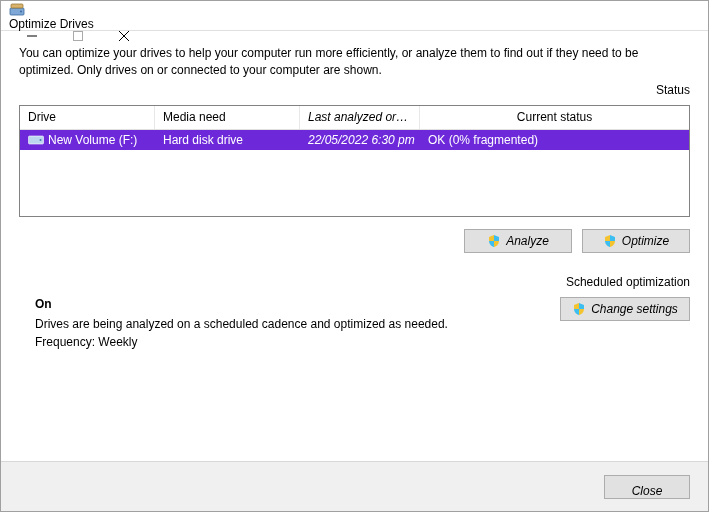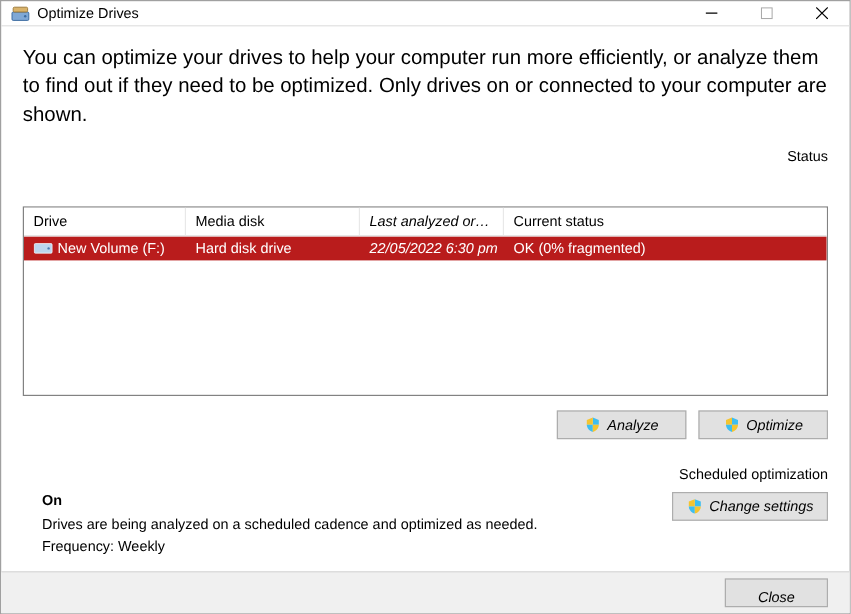--- a/index.html
+++ b/index.html
@@ -15,23 +15,23 @@
       width: 709px;
       height: 512px;
       background: #ffffff;
       border: 1px solid #a0a0a0;
       display: flex;
       flex-direction: column;
     }
     .titlebar {
       height: 30px;
       display: flex;
-      align-items: center;
       padding-left: 8px;
       border-bottom: 1px solid #e0e0e0;
+      flex-direction: column;
     }
     .title-icon {
       width: 16px;
       height: 16px;
       margin-right: 6px;
       display: flex;
       align-items: center;
       justify-content: center;
     }
     .title-text {
@@ -55,72 +55,71 @@
     }
     .win-btn.disabled { color: #aaa; }
     .content {
       flex: 1;
       padding: 14px 18px 14px 18px;
       display: flex;
       flex-direction: column;
       color: #000;
     }
     .intro {
-      font-size: 17px;
+      font-size: 12px;
       line-height: 1.4;
-      margin-bottom: 16px;
+      margin-bottom: 4px;
     }
     .section-label {
       font-size: 12px;
       display: flex;
       align-items: flex-end;
       margin-bottom: 8px;
       flex-direction: column;
     }
     .section-label .line {
       flex: 1;
       height: 1px;
       background: #d0d0d0;
       margin-left: 6px;
     }
     .drive-table {
       border: 1px solid #828282;
-      height: 158px;
+      height: 112px;
       display: flex;
       flex-direction: column;
       overflow: hidden;
-      margin-top: 27px;
     }
     .table-header {
       display: flex;
       height: 24px;
       background: #ffffff;
       border-bottom: 1px solid #e0e0e0;
     }
     .th {
       padding: 4px 8px;
       font-size: 12px;
       border-right: 1px solid #e8e8e8;
       white-space: nowrap;
       overflow: hidden;
       text-overflow: ellipsis;
     }
-    .th:last-child { border-right: none; }
+    .th:last-child { border-right: none; text-align: center; }
     .col-drive { width: 135px; }
     .col-media { width: 145px; }
     .col-last { width: 120px; font-style: italic; }
     .col-status { flex: 1; }
     .table-body { flex: 1; overflow: auto; }
     .tr {
       display: flex;
       height: 20px;
       align-items: center;
     }
     .tr.selected {
-      background: #b91c1c;
+      background: #6d28d9;
       color: #ffffff;
     }
     .td {
       padding: 2px 8px;
       font-size: 12px;
       white-space: nowrap;
       overflow: hidden;
       display: flex;
       align-items: center;
     }
@@ -221,21 +220,21 @@
     <div class="intro">You can optimize your drives to help your computer run more efficiently, or analyze them to find out if they need to be optimized. Only drives on or connected to your computer are shown.</div>
 
     <div class="section-label">
       <span>Status</span>
       <span class="line"></span>
     </div>
 
     <div class="drive-table">
       <div class="table-header">
         <div class="th col-drive">Drive</div>
-        <div class="th col-media">Media disk</div>
+        <div class="th col-media">Media need</div>
         <div class="th col-last">Last analyzed or o...</div>
         <div class="th col-status">Current status</div>
       </div>
       <div class="table-body">
         <div class="tr selected">
           <div class="td col-drive">
             <span class="drive-icon">
               <svg viewBox="0 0 16 12" width="16" height="12">
                 <rect x="0.5" y="2" width="15" height="8" rx="1" fill="#bcd6ef" stroke="#ffffff" stroke-width="0.6"></rect>
                 <circle cx="12.5" cy="6" r="1" fill="#4a7ab0"></circle>

